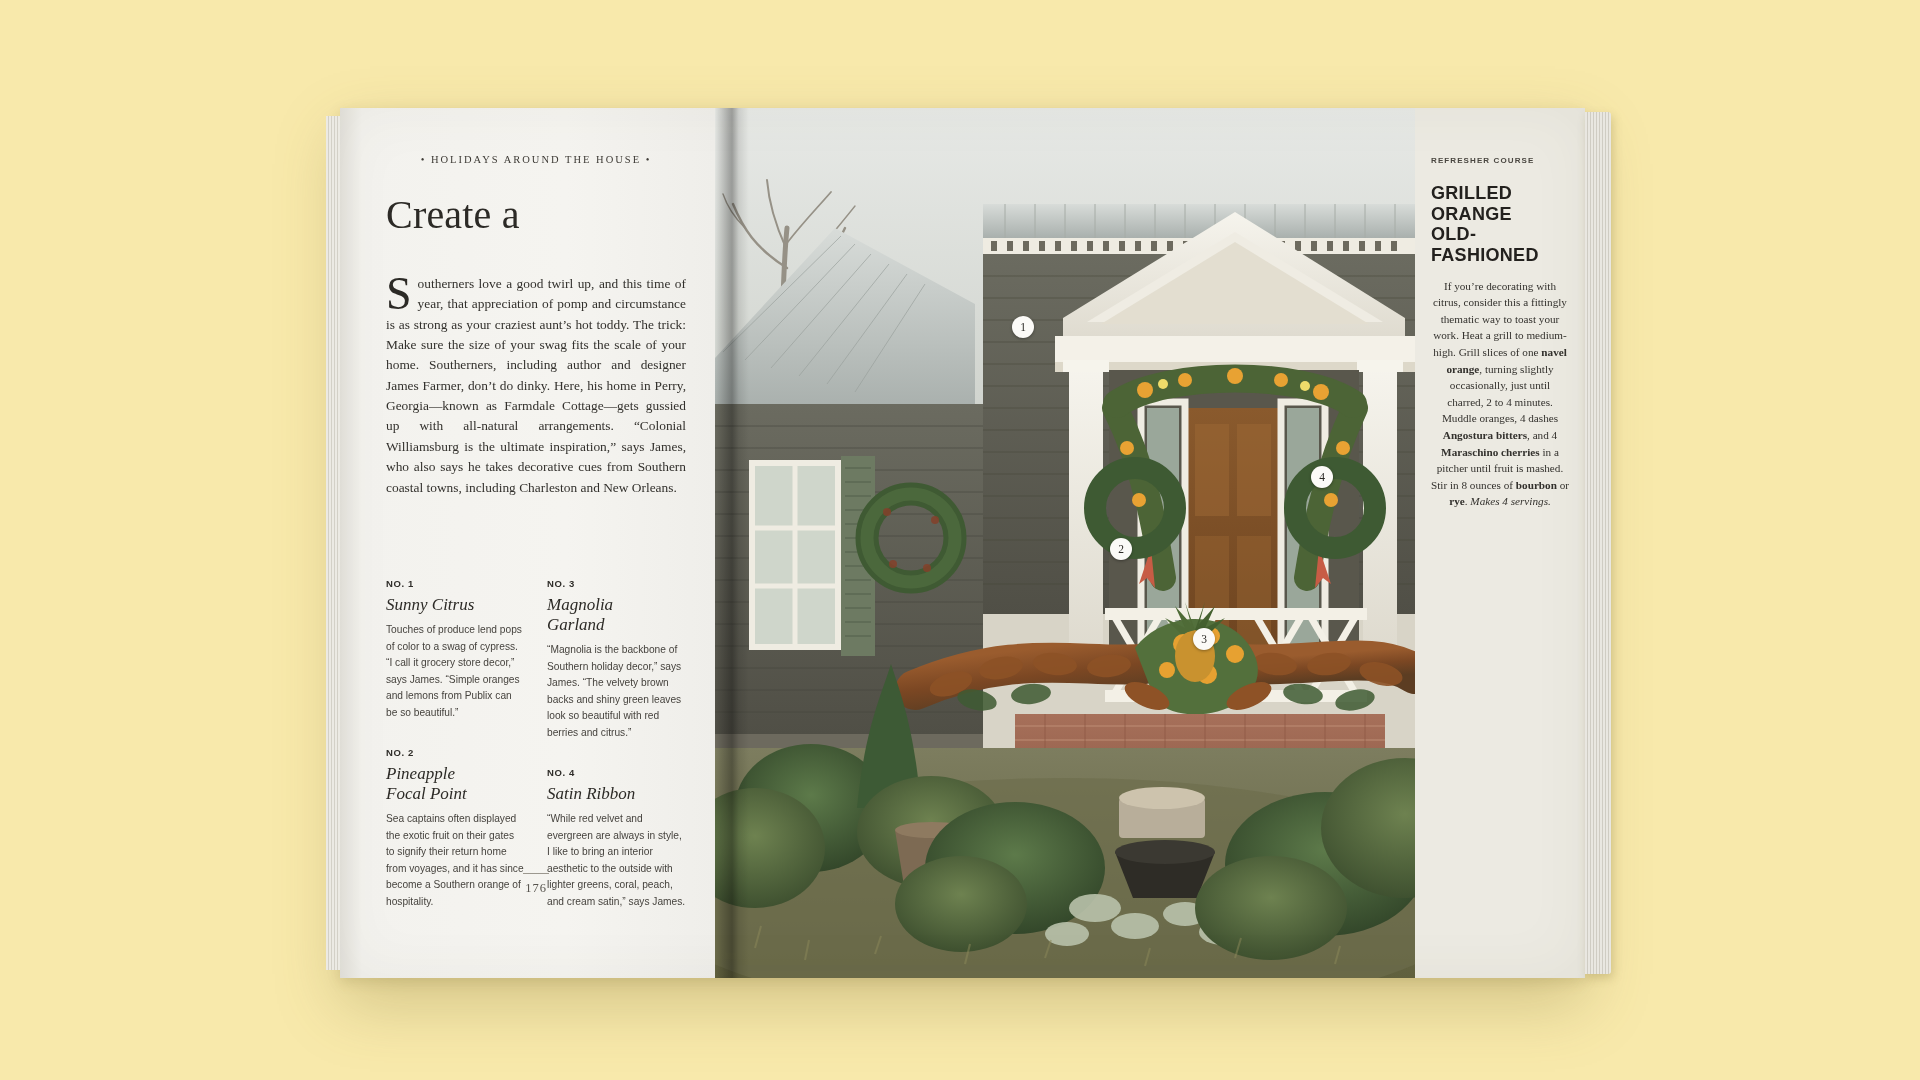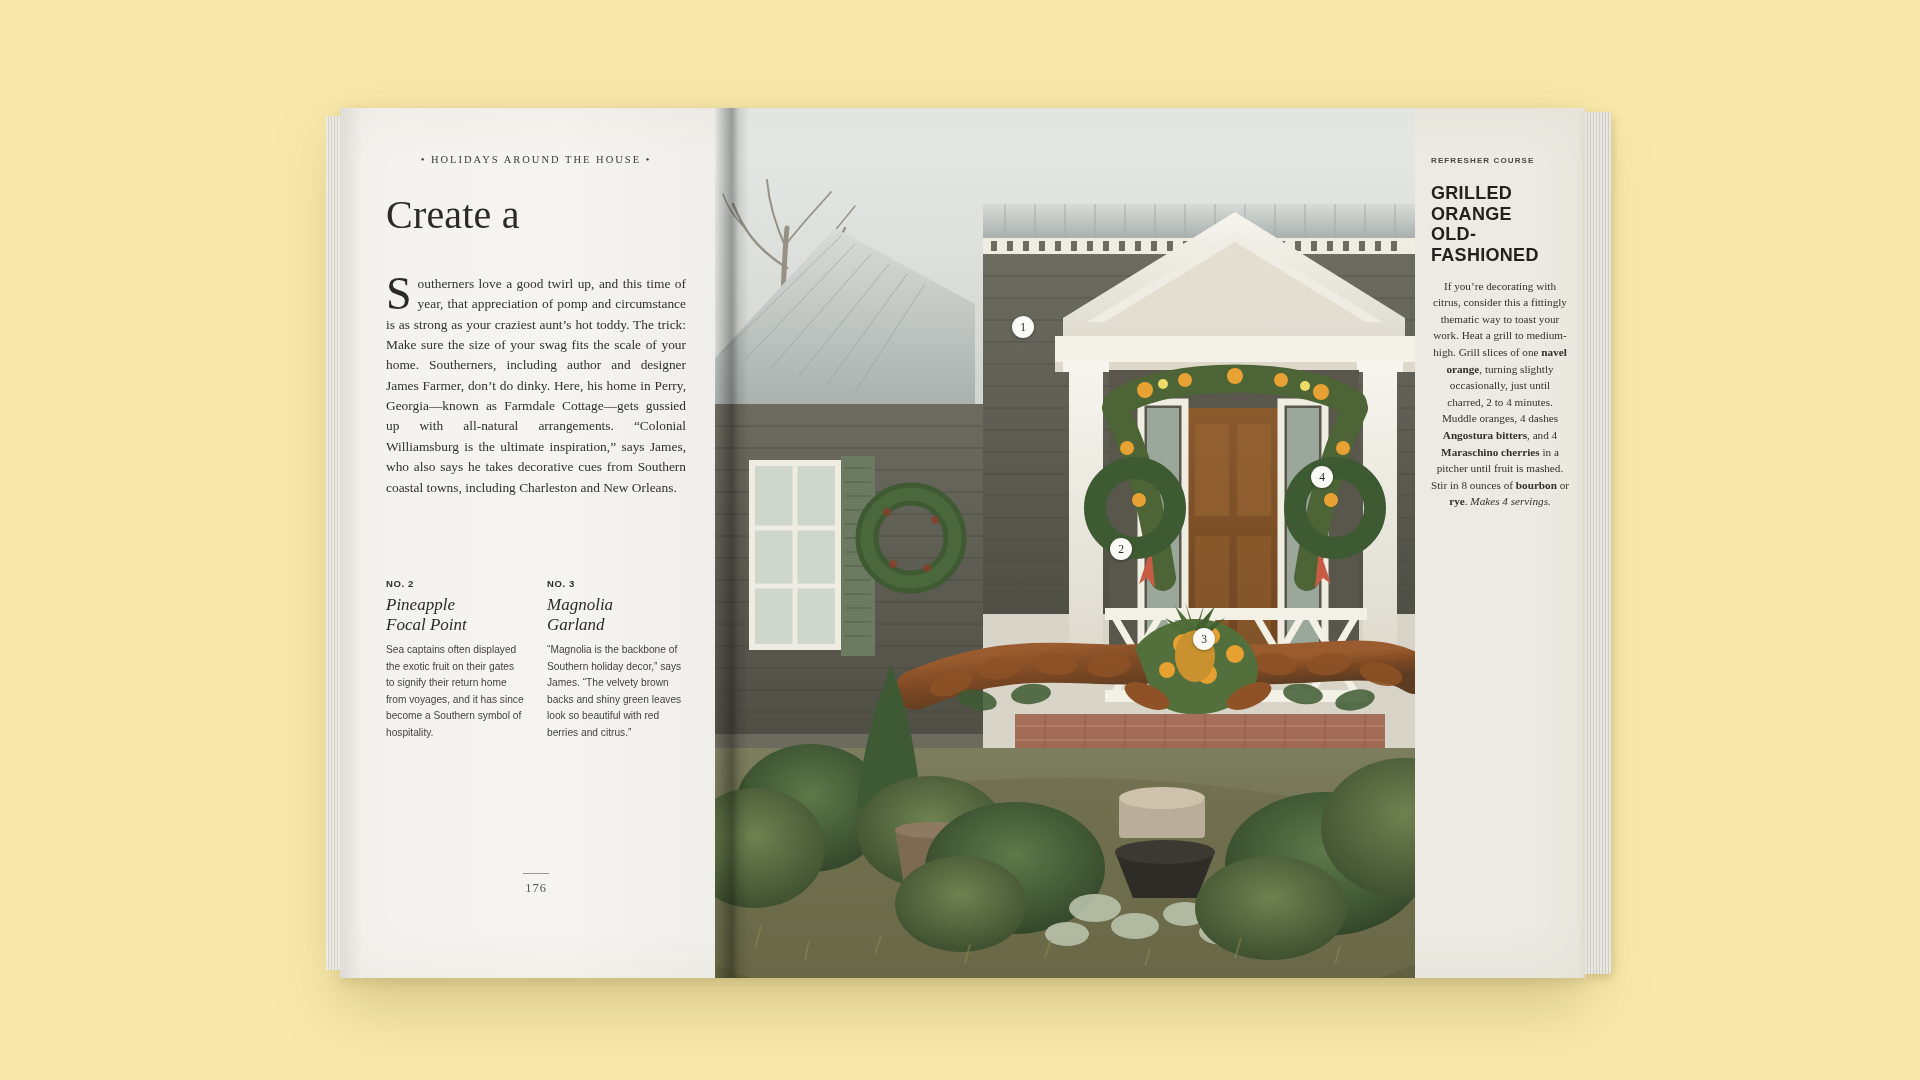--- a/index.html
+++ b/index.html
@@ -285,43 +285,53 @@
         <span>Create a</span><br>
       </h1>
 
       <p class="intro">
         <span class="dropcap">S</span><span>outherners love a good twirl up, and this time of year, that appreciation of pomp and circumstance is as strong as your craziest aunt’s hot toddy. The trick: Make sure the size of your swag fits the scale of your home. Southerners, including author and designer James Farmer, don’t do dinky. Here, his home in Perry, Georgia—known  as Farmdale Cottage—gets gussied up with all-natural arrangements. “Colonial Williamsburg is the ultimate inspiration,” says James, who also says he takes decorative cues from Southern coastal towns, including Charleston and New Orleans.</span>
       </p>
 
       <div id="notes">
         <div class="note-col">
 
+          <div class="note">
+            <div class="note-no">NO. 1</div>
+            <div class="note-title">Sunny Citrus</div>
+            <div class="note-body">Touches of produce lend pops of color to a swag of cypress. “I call it grocery store decor,” says James. “Simple oranges and lemons from Publix can be so beautiful.”</div>
+          </div>
 
           <div class="note">
             <div class="note-no">NO. 2</div>
             <div class="note-title">
               <span>Pineapple</span><br>
               <span>Focal Point</span>
             </div>
-            <div class="note-body">Sea captains often displayed the exotic fruit on their gates to signify their return home from voyages, and it has since become a Southern symbol of hospitality.</div>
+            <div class="note-body">Sea captains often displayed the exotic fruit on their gates to signify their return home from voyages, and it has since become a Southern orange of hospitality.</div>
           </div>
 
         </div>
 
         <div class="note-col">
 
           <div class="note">
             <div class="note-no">NO. 3</div>
             <div class="note-title">
               <span>Magnolia</span><br>
               <span>Garland</span>
             </div>
             <div class="note-body">“Magnolia is the backbone of Southern holiday decor,” says James. “The velvety brown backs and shiny green leaves look so beautiful with red berries and citrus.”</div>
           </div>
 
+          <div class="note">
+            <div class="note-no">NO. 4</div>
+            <div class="note-title">Satin Ribbon</div>
+            <div class="note-body">“While red velvet and evergreen are always in style, I like to bring an interior aesthetic to the outside with lighter greens, coral, peach, and cream satin,” says James.</div>
+          </div>
 
         </div>
       </div>
 
       <div id="folio">
         <div class="rule"></div>
         <div class="num">176</div>
       </div>
 
     </div>

